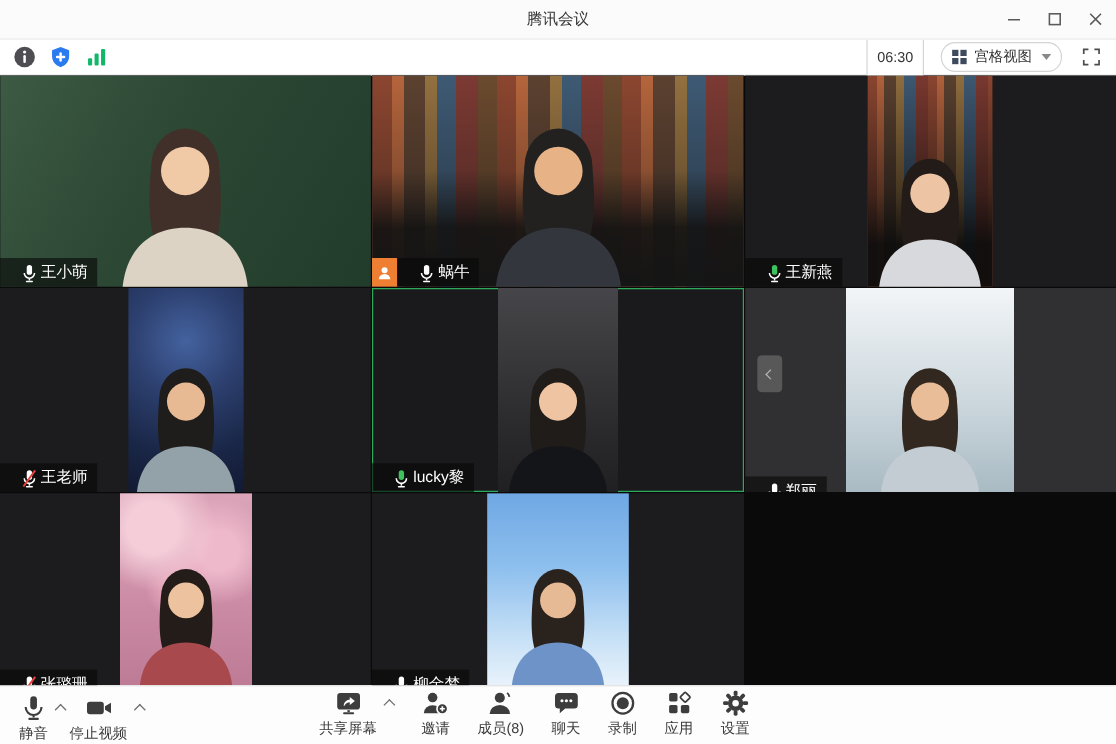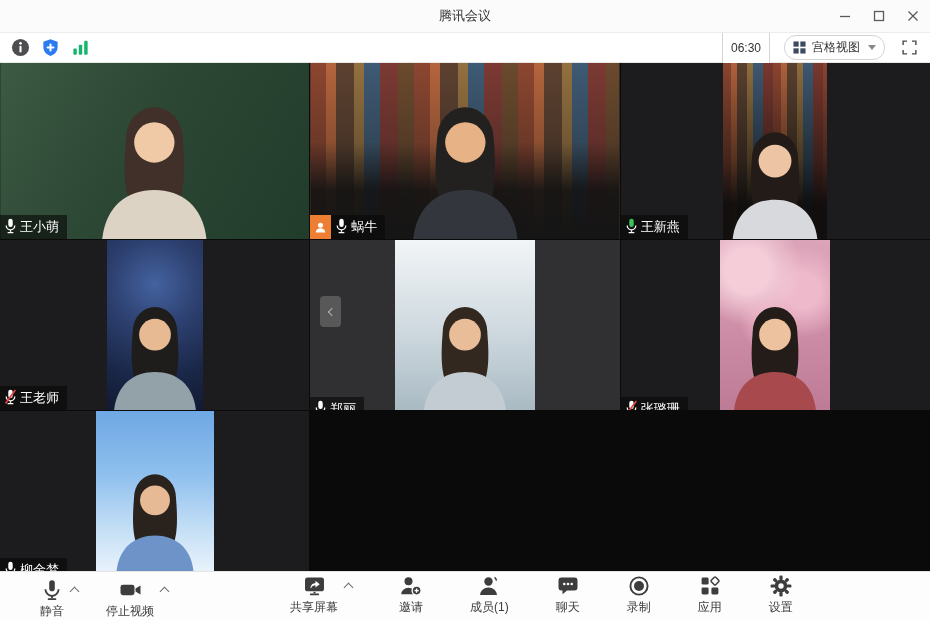--- a/index.html
+++ b/index.html
@@ -27,42 +27,42 @@
   .cell.active{box-shadow:inset 0 0 0 1px #2cab5d;}
   .video{position:absolute;top:0;bottom:0;left:50%;transform:translateX(-50%);}
   .video.landscape{width:100%;}
   .sil{position:absolute;bottom:-4px;left:50%;transform:translateX(-50%);height:70%;}
   .video.landscape .sil{height:86%;}
 
   
   .name-label{position:absolute;left:0;bottom:0;display:flex;align-items:stretch;z-index:3;}
   .name-label.clipped{bottom:-11px;}
   .host-badge{width:21px;background:#ee7e31;display:flex;align-items:center;justify-content:center;}
-  .label-main{display:flex;align-items:flex-start;gap:3px;background:rgba(8,8,8,.62);padding:3px 8px 3px 4px;}
+  .label-main{display:flex;align-items:flex-end;gap:3px;background:rgba(8,8,8,.62);padding:3px 8px 3px 18px;}
   .name-text{font-size:13px;color:#fff;white-space:nowrap;}
   .mic .cap{fill:#fff;}
   .mic .arc,.mic .stem{stroke:#fff;}
   .mic .base{fill:#fff;}
   .mic .slash{display:none;}
   .mic-speaking .cap{fill:#3ec25e;}
   .mic-muted .slash{display:inline;}
 
   
   .chat-bubble{position:absolute;left:10px;top:56px;height:31px;display:flex;align-items:stretch;background:rgba(52,52,52,.94);border-radius:4px;overflow:hidden;z-index:4;}
   .cb-main{display:flex;align-items:center;gap:9px;padding:0 11px 0 9px;}
   .cb-div{width:1px;height:15px;background:#5e5e5e;}
   .cb-text{font-size:12px;color:#c9c9c9;white-space:nowrap;}
   .cb-collapse{width:21px;background:rgba(95,95,95,.85);display:flex;align-items:center;justify-content:center;cursor:pointer;}
   .chevL{width:6px;height:6px;border-left:1.5px solid #b5b5b5;border-bottom:1.5px solid #b5b5b5;transform:rotate(45deg);margin-left:2px;}
 
   
   .bottombar{height:52px;background:#fdfdfd;border-top:1px solid #e4e4e4;display:flex;align-items:center;padding:0 14px;position:relative;}
   .tb-group{display:flex;align-items:center;}
   .tb-center{position:absolute;left:264px;top:0;height:100%;display:flex;align-items:flex-start;gap:19px;}
-  .tb-wrap{display:flex;align-items:flex-start;margin-left:24px;}
+  .tb-wrap{display:flex;align-items:flex-start;}
   .tb-item{display:flex;flex-direction:column;align-items:center;gap:1px;background:transparent;border:none;cursor:pointer;padding:2px 2px 0 2px;}
   .tb-icon{height:24px;display:flex;align-items:center;justify-content:center;}
   .tb-label{font-size:12px;color:#3c3c3c;white-space:nowrap;}
   .chev{width:7px;height:7px;border-left:1.5px solid #6d6d6d;border-top:1.5px solid #6d6d6d;transform:rotate(45deg);margin:12px 2px 0 5px;cursor:pointer;}
   .leave{position:absolute;right:14px;top:50%;transform:translateY(-50%);background:#fff;border:1px solid #f2a3a0;border-radius:4px;color:#e64340;font-size:13px;padding:7px 14px;cursor:pointer;font-family:inherit;}
 </style>
 </head>
 <body>
 
 <div class="titlebar">
@@ -230,20 +230,44 @@
           <path class="arc" d="M2.4,8 a4.6,4.6 0 0 0 9.2,0" fill="none" stroke-width="1.4"></path>
           <line class="stem" x1="7" y1="13" x2="7" y2="14.8" stroke-width="1.4"></line>
           <rect class="base" x="3.8" y="15" width="6.4" height="1.3" rx="0.6"></rect>
           <line class="slash" x1="1.6" y1="15.4" x2="12.2" y2="1" stroke="#e64340" stroke-width="1.8"></line>
         </svg>
         <span class="name-text">王老师</span>
       </span>
     </div>
   </div>
 
+  <div class="cell active" style="background: rgb(26, 26, 28);">
+    <div class="video" style="background: linear-gradient(rgb(70, 70, 74) 0%, rgb(42, 42, 44) 70%, rgb(32, 32, 34) 100%); width: 100px;">
+      <svg class="sil" viewBox="0 0 120 150" preserveAspectRatio="xMidYMax meet">
+        <ellipse class="p-hair" cx="60" cy="46" rx="28" ry="31" style="fill: rgb(32, 28, 25);"></ellipse>
+        <path class="p-hair" d="M32,46 C29,80 31,96 35,108 L85,108 C89,96 91,80 88,46 Z" style="fill: rgb(32, 28, 25);"></path>
+        <circle class="p-face" cx="60" cy="50" r="20" style="fill: rgb(238, 196, 162);"></circle>
+        <path class="p-body" d="M8,150 C10,114 32,97 60,97 C88,97 110,114 112,150 Z" style="fill: rgb(20, 21, 25);"></path>
+      </svg>
+    </div>
+
+    <div class="name-label">
+
+      <span class="label-main">
+        <svg class="mic mic-speaking" width="13" height="16" viewBox="0 0 14 17">
+          <rect class="cap" x="4.6" y="0.8" width="4.8" height="8.8" rx="2.4"></rect>
+          <path class="arc" d="M2.4,8 a4.6,4.6 0 0 0 9.2,0" fill="none" stroke-width="1.4"></path>
+          <line class="stem" x1="7" y1="13" x2="7" y2="14.8" stroke-width="1.4"></line>
+          <rect class="base" x="3.8" y="15" width="6.4" height="1.3" rx="0.6"></rect>
+          <line class="slash" x1="1.6" y1="15.4" x2="12.2" y2="1" stroke="#e64340" stroke-width="1.8"></line>
+        </svg>
+        <span class="name-text">lucky黎</span>
+      </span>
+    </div>
+  </div>
 
   <div class="cell" style="background: rgb(48, 48, 50);">
     <div class="video" style="background: linear-gradient(rgb(242, 245, 247) 0%, rgb(205, 216, 222) 55%, rgb(169, 186, 195) 100%); width: 140px;">
       <svg class="sil" viewBox="0 0 120 150" preserveAspectRatio="xMidYMax meet">
         <ellipse class="p-hair" cx="60" cy="46" rx="28" ry="31" style="fill: rgb(51, 40, 31);"></ellipse>
         <path class="p-hair" d="M32,46 C29,80 31,96 35,108 L85,108 C89,96 91,80 88,46 Z" style="fill: rgb(51, 40, 31);"></path>
         <circle class="p-face" cx="60" cy="50" r="20" style="fill: rgb(233, 189, 152);"></circle>
         <path class="p-body" d="M8,150 C10,114 32,97 60,97 C88,97 110,114 112,150 Z" style="fill: rgb(195, 204, 210);"></path>
       </svg>
     </div>
@@ -382,21 +406,21 @@
 
   <div class="tb-wrap">
     <button class="tb-item">
       <span class="tb-icon">
             <svg width="24" height="24" viewBox="0 0 24 24">
     <circle cx="11.5" cy="7.5" r="4.2" fill="#3d3d3d"></circle>
     <path d="M3,21 a8.5,7.6 0 0 1 17,0 Z" fill="#3d3d3d"></path>
     <path d="M17.6,3.4 a5.2,5.2 0 0 1 1.9,3.3" fill="none" stroke="#3d3d3d" stroke-width="1.5"></path>
   </svg>
           </span>
-      <span class="tb-label">成员(1)</span>
+      <span class="tb-label">成员(8)</span>
     </button>
 
   </div>
 
   <div class="tb-wrap">
     <button class="tb-item">
       <span class="tb-icon">
             <svg width="24" height="24" viewBox="0 0 24 24">
     <path d="M5.5,3.5 h13 a3,3 0 0 1 3,3 v7 a3,3 0 0 1 -3,3 h-7.5 l-4.5,3.8 v-3.8 h-1 a3,3 0 0 1 -3,-3 v-7 a3,3 0 0 1 3,-3 Z" fill="#3d3d3d"></path>
     <circle cx="8.3" cy="10" r="1.3" fill="#fff"></circle>

